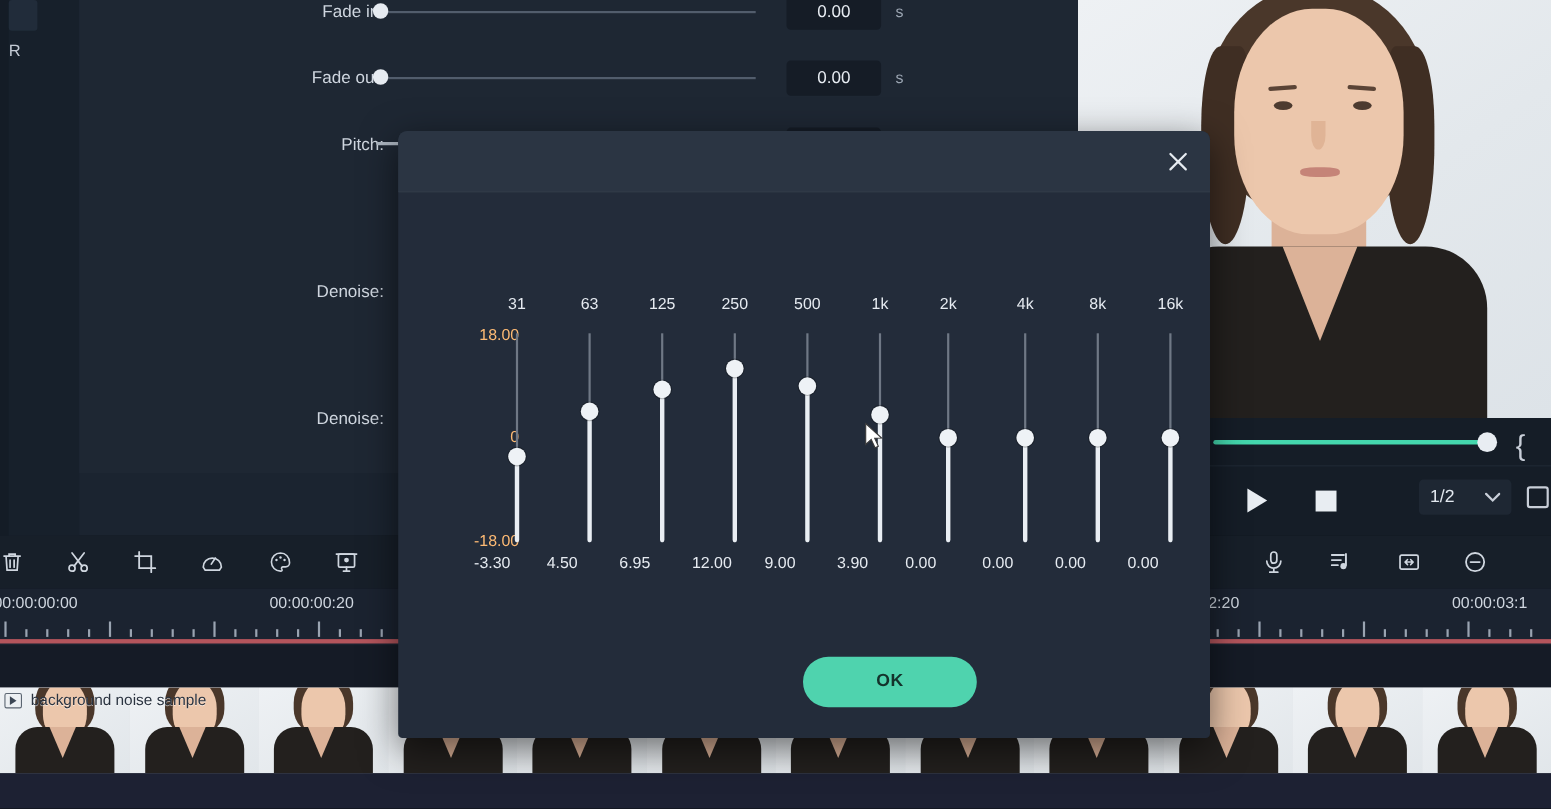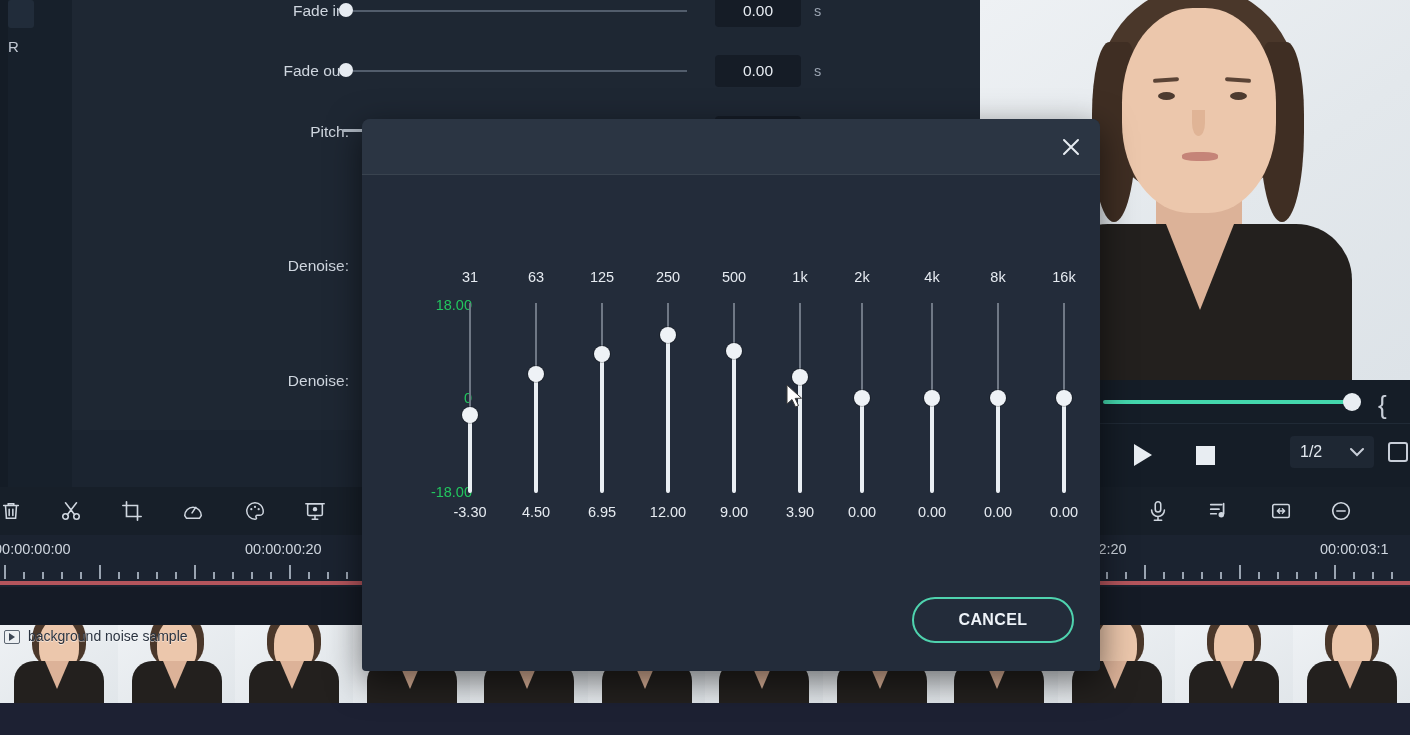--- a/index.html
+++ b/index.html
@@ -197,30 +197,30 @@
   }
   .preset-select {
     position: absolute; left: 271px; top: 93px; width: 196px; height: 35px;
     background: #1a2330; border-radius: 4px; display: flex; align-items: center;
     justify-content: space-between; padding: 0 14px; cursor: pointer;
   }
   .preset-label { font-size: 16px; color: #e6ebf1; }
 
   .eq-area { position: absolute; left: 0; top: 150px; width: 738px; height: 260px; }
   .axis-lab {
-    position: absolute; right: 0; font-size: 14.5px; color: #22c55e;
+    position: absolute; right: 0; font-size: 14.5px; color: #fdba74;
     text-align: right; white-space: nowrap;
   }
   .band { position: absolute; top: 0; width: 66px; height: 260px; }
   .band-freq {
     position: absolute; left: 0; top: 0; width: 66px; text-align: center;
     font-size: 14.5px; color: #e6ebf1; font-weight: normal;
   }
   .band-val {
-    position: absolute; left: -6px; top: 235px; width: 78px; text-align: center;
+    position: absolute; left: -6px; top: 235px; width: 78px; 
     font-size: 14.5px; color: #e6ebf1;
   }
   .band-track {
     position: absolute; left: 32px; top: 34px; width: 2px; height: 190px;
     background: #6f7885;
   }
   .band-fill { position: absolute; left: 31px; width: 4px; background: #e9eef3; border-radius: 2px; }
   .band-thumb {
     position: absolute; left: 25px; width: 16px; height: 16px; border-radius: 50%;
     background: #eef2f6; box-shadow: 0 0 0 1px rgba(0,0,0,.25);
@@ -656,21 +656,21 @@
             <div class="band-freq">16k</div>
             <div class="band-track"></div>
             <div class="band-fill" style="top: 129px; height: 95px;"></div>
             <div class="band-thumb" style="top: 121px;"></div>
             <div class="band-val">0.00</div>
           </div>
         </div>
     </div>
 
     <div class="modal-actions">
-      <div class="btn btn-cancel">CANCEL</div>
+      <div class="btn btn-ok">OK</div>
     </div>
   </div>
 
   <div class="cursor">
     <svg width="18" height="26" viewBox="0 0 18 26">
         <path d="M1 1 L1 20 L6 15.5 L9.5 23 L12.5 21.6 L9.2 14.4 L15.5 14.2 Z" fill="#ffffff" stroke="#3a3a3a" stroke-width="1"></path>
       </svg>
   </div>
 
 </div>

